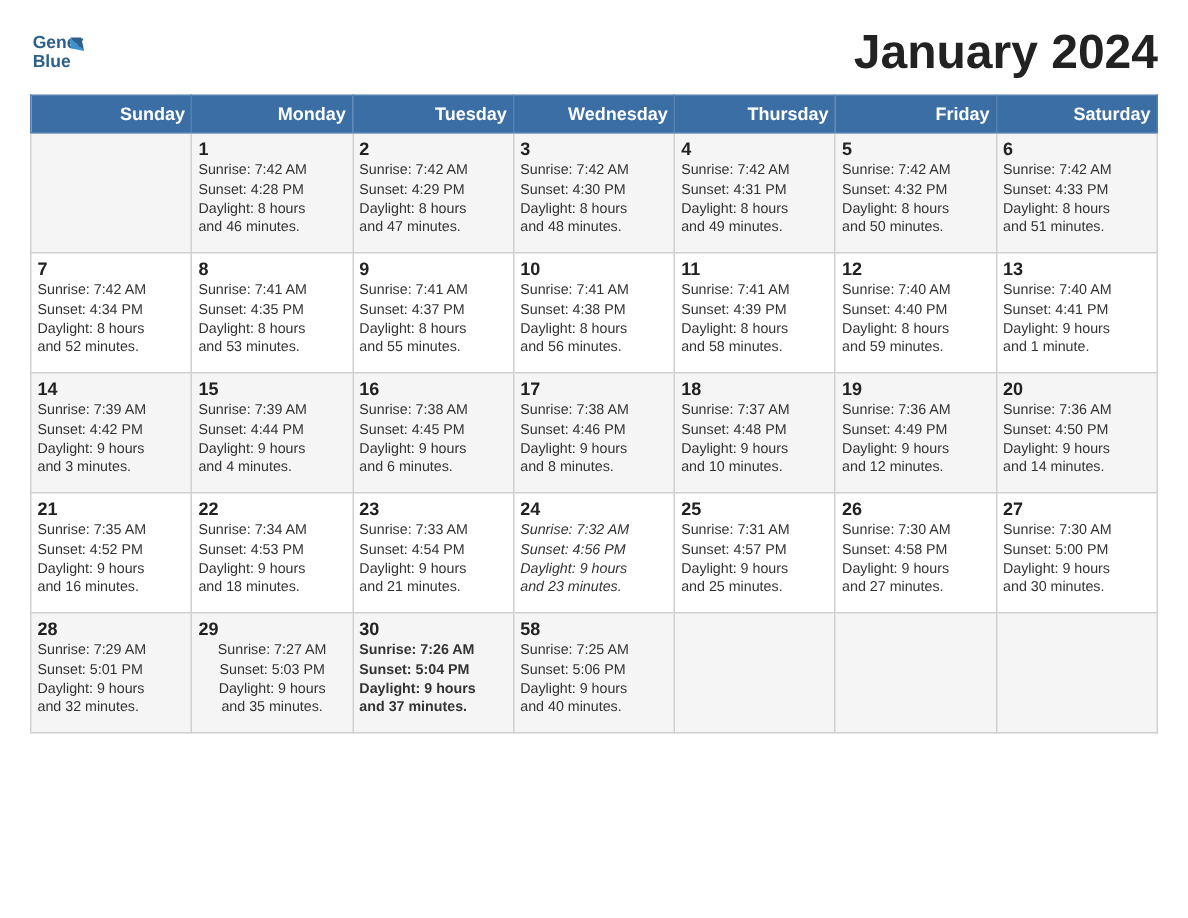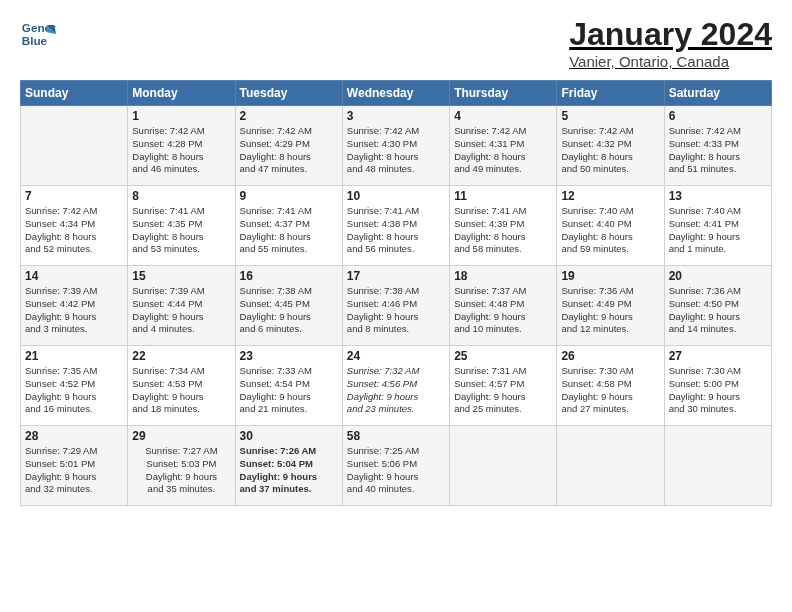--- a/index.html
+++ b/index.html
@@ -25,22 +25,21 @@
     .logo {
       display: flex;
       align-items: center;
     }
     .logo-icon {
       width: 36px;
       height: 36px;
       margin-right: 4px;
     }
     .title-block {
-      text-align: left;
-      text-decoration: underline;
+      text-align: center;
     }
     .month-title {
       font-size: 32px;
       font-weight: bold;
       color: #222;
     }
     .location-title {
       font-size: 15px;
       color: #444;
     }
@@ -48,21 +47,21 @@
       width: 100%;
       border-collapse: collapse;
       table-layout: fixed;
     }
     thead tr th {
       background: #3b6ea5;
       color: #fff;
       font-size: 12px;
       font-weight: bold;
       padding: 5px 4px;
-      text-align: left;
+      text-align: right;
       border: 1px solid #5580b0;
     }
     tbody tr td {
       vertical-align: top;
       border: 1px solid #d0d0d0;
       padding: 3px 4px;
       font-size: 10px;
       color: #333;
       height: 80px;
     }
@@ -96,21 +95,20 @@
     <div class="logo">
       <svg class="logo-icon" viewBox="0 0 40 40">
         <text x="2" y="18" font-size="13" font-weight="bold" fill="#2c5f8a" font-family="Arial">General</text>
         <text x="2" y="32" font-size="13" font-weight="bold" fill="#2c5f8a" font-family="Arial">Blue</text>
         <polygon points="30,10 40,20 30,18" fill="#3b90d0"></polygon>
         <polygon points="30,10 40,20 38,10" fill="#2c5f8a"></polygon>
       </svg>
     </div>
     <div class="title-block">
       <div class="month-title">January 2024</div>
-      <div class="location-title">Vanier, Ontario, Canada</div>
     </div>
   </div>
 
   <table>
     <thead>
       <tr>
 
       <th>Sunday</th>
           <th>Monday</th>
           <th>Tuesday</th>

